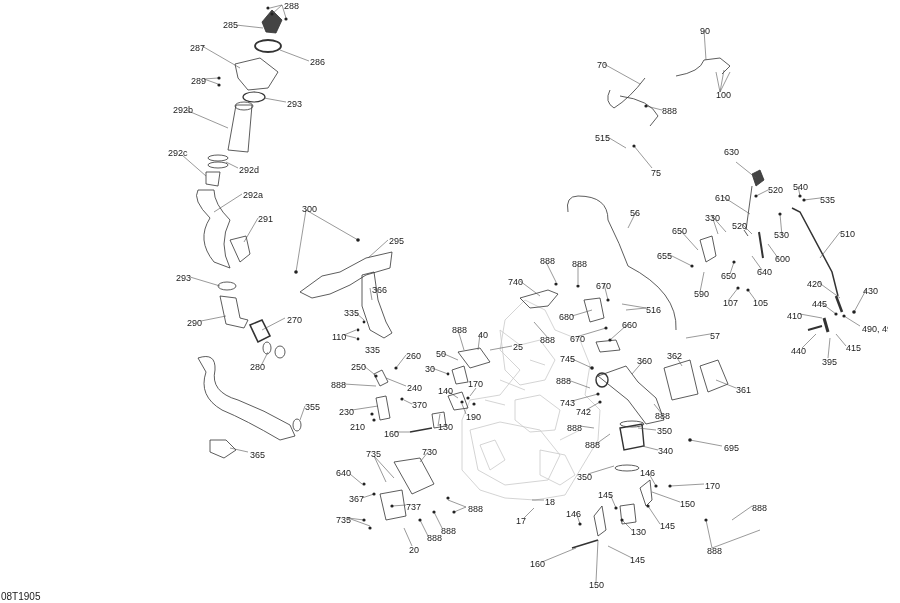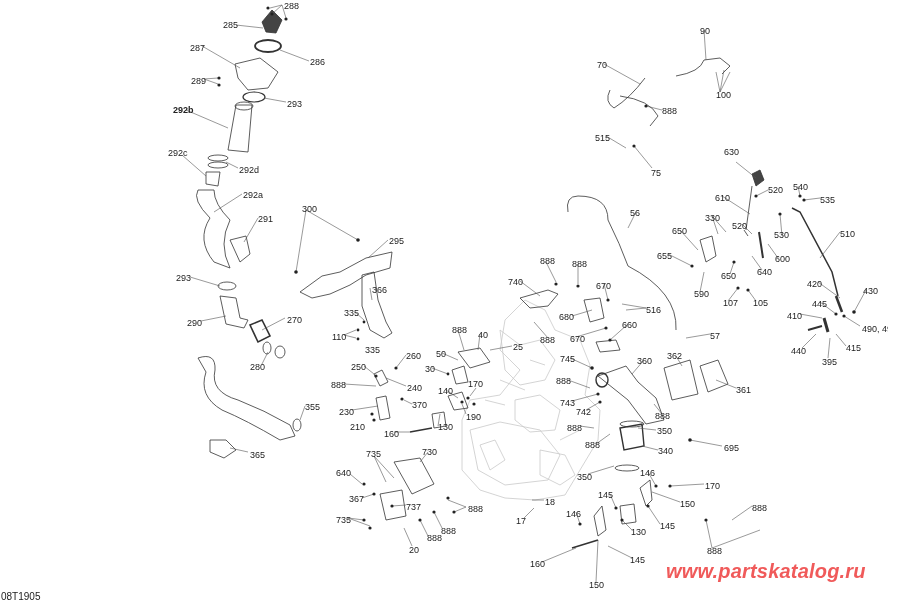--- a/index.html
+++ b/index.html
@@ -275,21 +275,21 @@
     </g>
   </svg>
 
   <div id="labels">
       <div class="lbl" style="left: 284px; top: 1px;">288</div>
       <div class="lbl" style="left: 223px; top: 20px;">285</div>
       <div class="lbl" style="left: 190px; top: 43px;">287</div>
       <div class="lbl" style="left: 310px; top: 57px;">286</div>
       <div class="lbl" style="left: 191px; top: 76px;">289</div>
       <div class="lbl" style="left: 287px; top: 99px;">293</div>
-      <div class="lbl" style="left: 173px; top: 105px; font-weight: bold;">292b</div>
+      <div class="lbl" style="left: 173px; top: 105px;">292b</div>
       <div class="lbl" style="left: 168px; top: 148px;">292c</div>
       <div class="lbl" style="left: 239px; top: 165px; text-align: center;">292d</div>
       <div class="lbl" style="left: 243px; top: 190px;">292a</div>
       <div class="lbl" style="left: 258px; top: 214px;">291</div>
       <div class="lbl" style="left: 176px; top: 273px;">293</div>
       <div class="lbl" style="left: 187px; top: 318px;">290</div>
       <div class="lbl" style="left: 287px; top: 315px;">270</div>
       <div class="lbl" style="left: 250px; top: 362px;">280</div>
       <div class="lbl" style="left: 305px; top: 402px;">355</div>
       <div class="lbl" style="left: 250px; top: 450px;">365</div>
@@ -392,14 +392,13 @@
       <div class="lbl" style="left: 863px; top: 286px;">430</div>
       <div class="lbl" style="left: 812px; top: 299px;">445</div>
       <div class="lbl" style="left: 787px; top: 311px;">410</div>
       <div class="lbl" style="left: 862px; top: 324px;">490, 490a</div>
       <div class="lbl" style="left: 791px; top: 346px;">440</div>
       <div class="lbl" style="left: 846px; top: 343px;">415</div>
       <div class="lbl" style="left: 822px; top: 357px;">395</div>
     </div>
 
   <div class="code">08T1905</div>
-  <div class="wm">www.partskatalog.ru</div>
 </div>
 
 </body></html>

